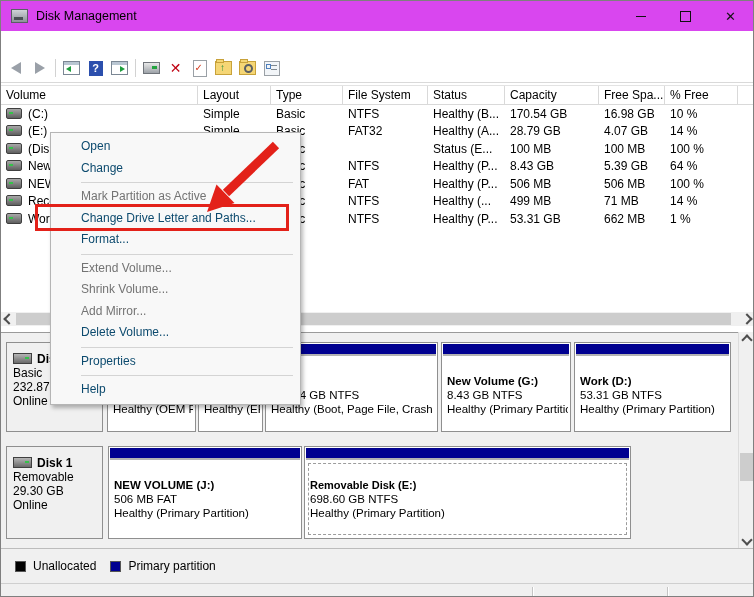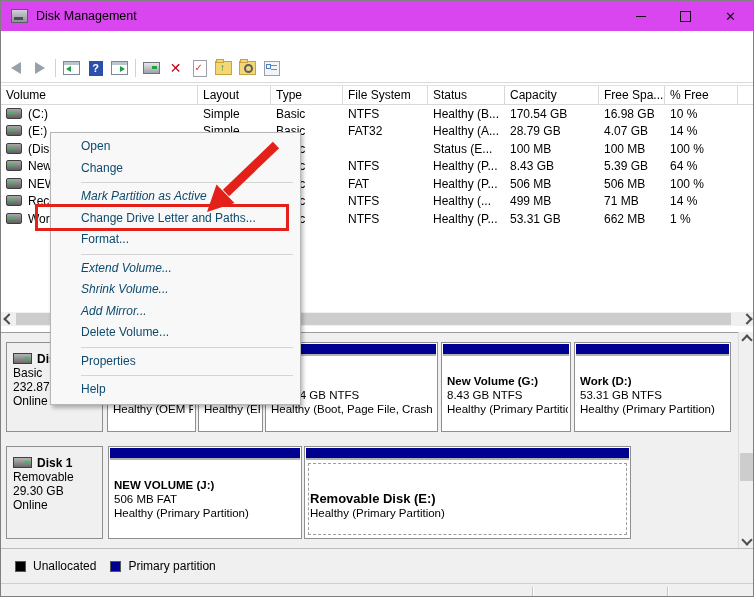--- a/index.html
+++ b/index.html
@@ -79,21 +79,21 @@
   #vthumb{position:absolute;left:1px;top:121px;width:14px;height:28px;background:#cdcdcd;}
   
   #legend{position:absolute;left:0;top:547px;width:100%;height:35px;background:#f0f0f0;border-top:1px solid #bcbcbc;box-sizing:border-box;display:flex;align-items:center;}
   .sw{width:11px;height:11px;margin-left:14px;margin-right:7px;border:1px solid #555;box-sizing:border-box;}
   #statusbar{position:absolute;left:0;top:582px;width:100%;height:15px;background:#f0f0f0;border-top:1px solid #cfcfcf;box-sizing:border-box;}
   .sdiv{position:absolute;top:3px;width:1px;height:9px;background:#c4c4c4;border-right:1px solid #fff;}
   
   #ctxmenu{position:absolute;left:49px;top:131px;width:251px;background:#f8f8f8;border:1px solid #b5b5b5;box-sizing:border-box;
            padding:3px 0;box-shadow:2px 3px 4px rgba(0,0,0,0.28);z-index:50;}
   .mi{height:21.5px;line-height:21.5px;padding-left:30px;white-space:nowrap;color:#0c4a6e;}
-  .mi.dis{color:#0c4a6e;font-style:italic;}
+  .mi.dis{color:#737373;}
   .msep{height:1px;background:#d4d4d4;margin:3px 7px 3px 30px;}
   
   #redbox{position:absolute;left:34px;top:203px;width:254px;height:27px;border:3px solid var(--red);box-sizing:border-box;z-index:60;}
   #arrowsvg{position:absolute;left:0;top:0;z-index:70;pointer-events:none;}
 </style>
 </head>
 <body>
 
 <div id="win">
 
@@ -321,21 +321,22 @@
     <div class="ptxt">
         <div class="pl pname">NEW VOLUME  (J:)</div>
         <div class="pl">506 MB FAT</div>
         <div class="pl">Healthy (Primary Partition)</div>
       </div>
   </div>
   <div class="part" style="left:303px;top:445px;width:327px;height:93px;">
     <div class="strip" style="background:var(--navy);"></div>
     <div class="dashbox"></div>
     <div class="ptxt">
-        <div class="pl pname" style="font-size:13px;margin-top:14px;">Removable Disk (E:)</div>
+        <div class="pl pname" style="font-size:11px;">Removable Disk (E:)</div>
+        <div class="pl">698.60 GB NTFS</div>
         <div class="pl">Healthy (Primary Partition)</div>
       </div>
   </div>
 
   <div id="vscroll">
     <div class="vbtn" style="top:0;">
         <span class="chev chev-up"></span>
       </div>
     <div id="vthumb"></div>
     <div class="vbtn" style="top:200px;">

